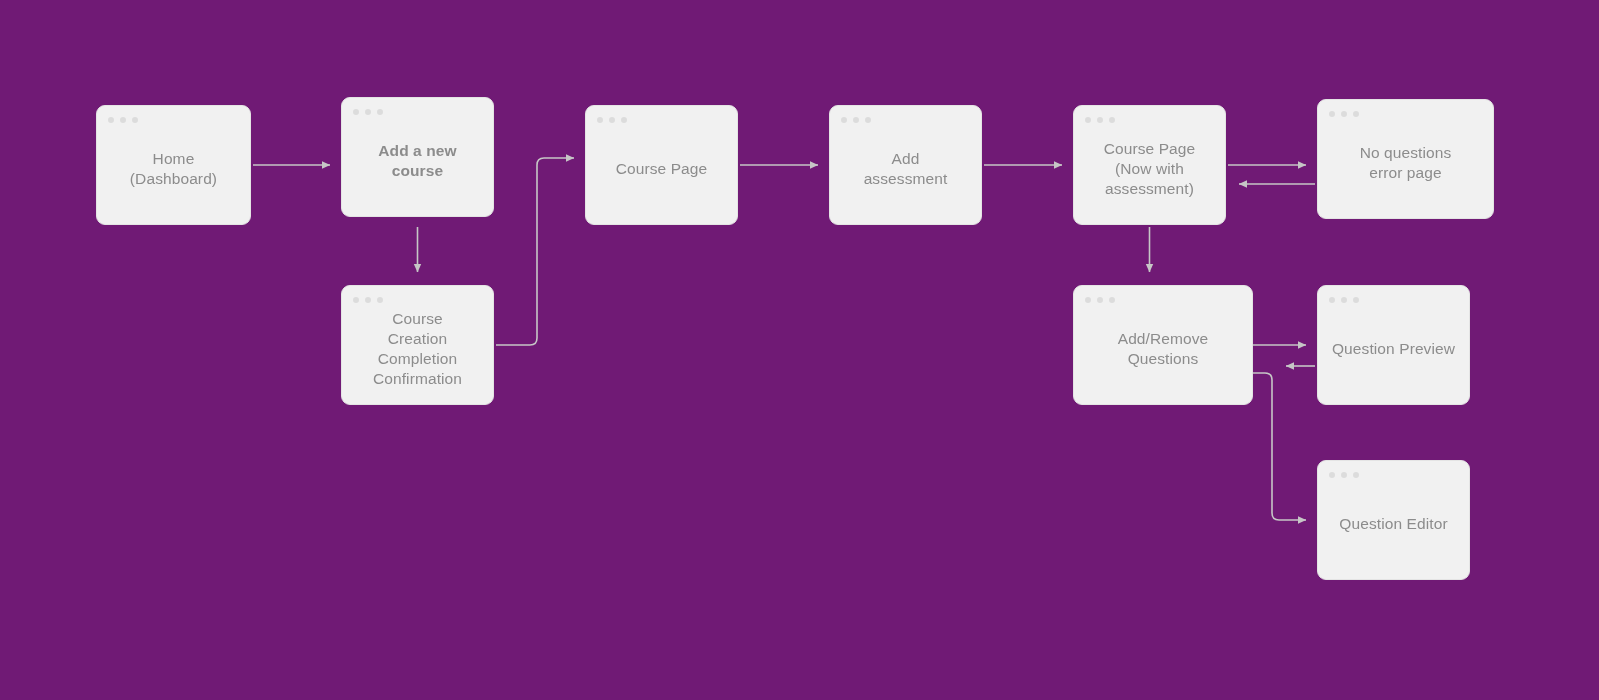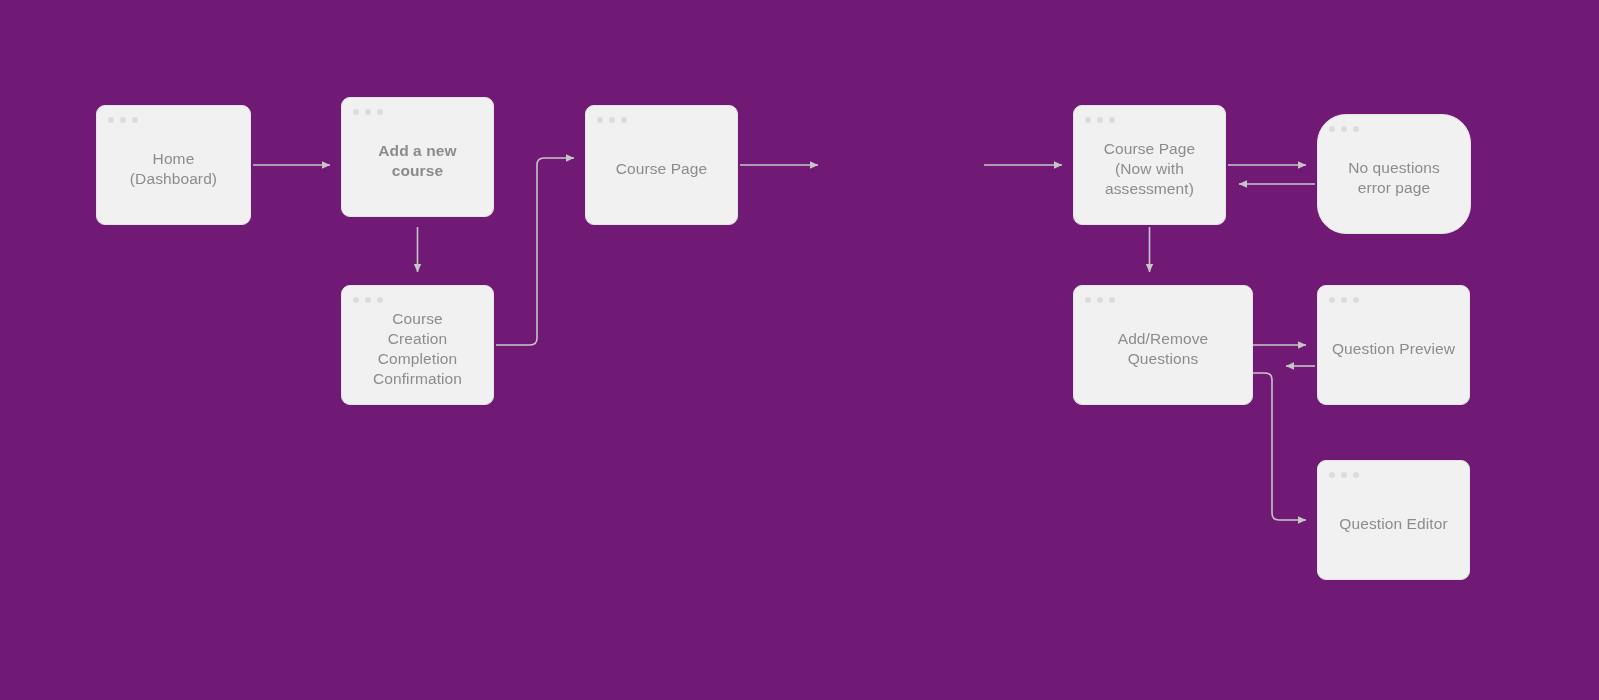--- a/index.html
+++ b/index.html
@@ -135,33 +135,42 @@
 
   <div class="node" style="left:585px; top:105px; width:153px; height:120px;">
     <div class="titlebar">
       <span class="dot"></span>
       <span class="dot"></span>
       <span class="dot"></span>
     </div>
     <div class="node-label">Course Page</div>
   </div>
 
+  <div class="node" style="left:829px; top:105px; width:153px; height:120px;">
+    <div class="titlebar">
+      <span class="dot"></span>
+      <span class="dot"></span>
+      <span class="dot"></span>
+    </div>
+    <div class="node-label">Add
+assessment</div>
+  </div>
 
   <div class="node" style="left:1073px; top:105px; width:153px; height:120px;">
     <div class="titlebar">
       <span class="dot"></span>
       <span class="dot"></span>
       <span class="dot"></span>
     </div>
     <div class="node-label">Course Page
 (Now with
 assessment)</div>
   </div>
 
-  <div class="node" style="left:1317px; top:114px; width:154px; height:120px;border-radius:29px;">
+  <div class="node" style="left:1317px; top:99px; width:177px; height:120px;">
     <div class="titlebar">
       <span class="dot"></span>
       <span class="dot"></span>
       <span class="dot"></span>
     </div>
     <div class="node-label">No questions
 error page</div>
   </div>
 
   <div class="node" style="left:1073px; top:285px; width:180px; height:120px;">

